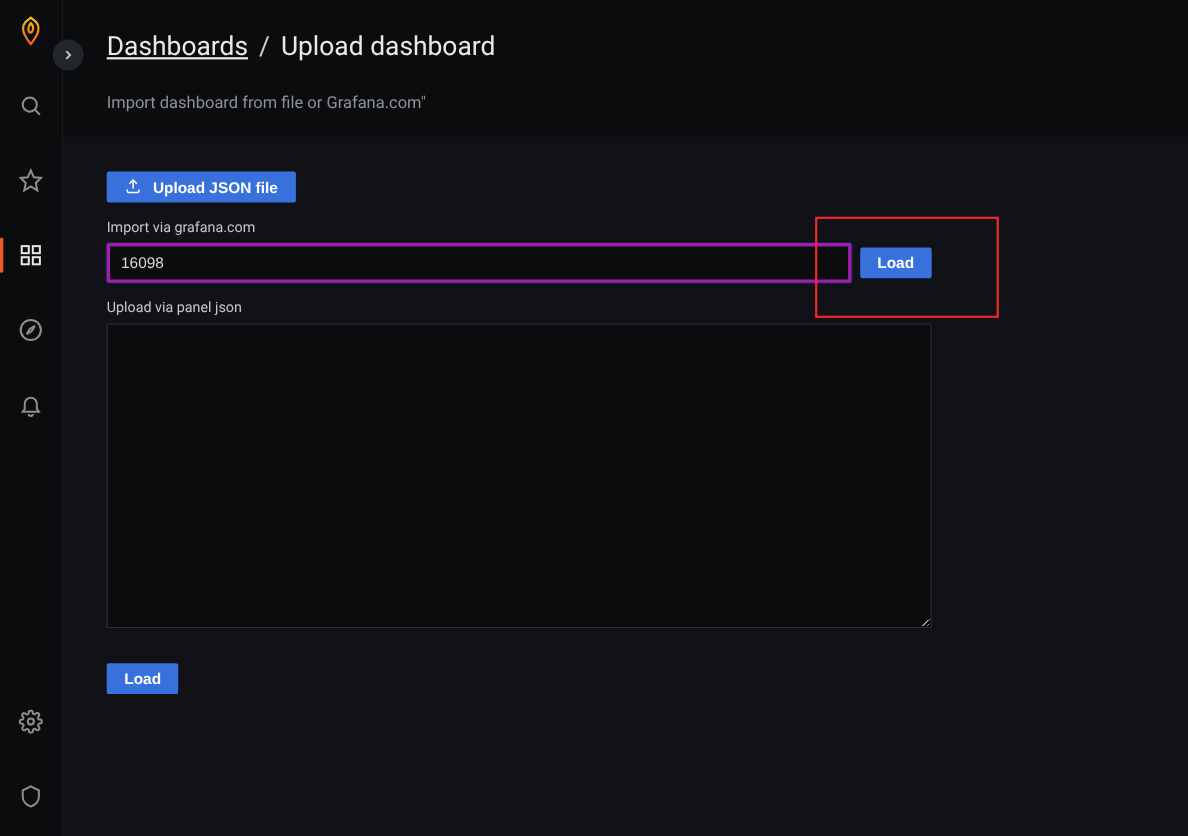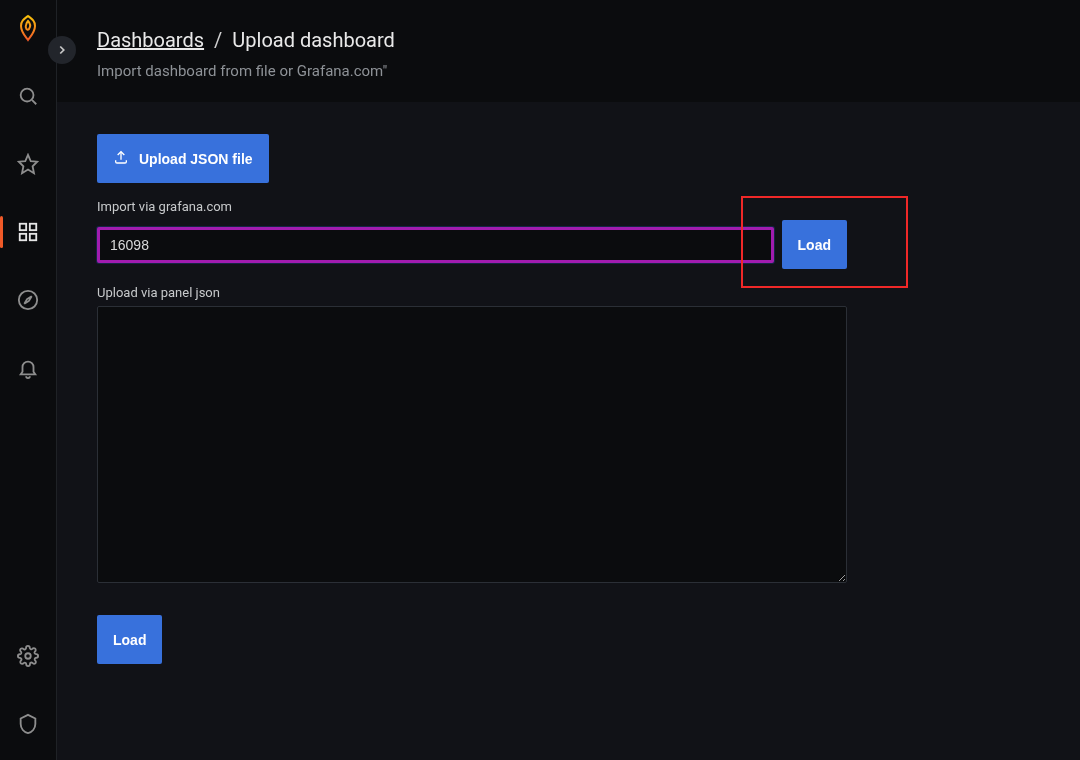--- a/index.html
+++ b/index.html
@@ -54,40 +54,40 @@
       display: flex; align-items: center; justify-content: center;
       color: #c7c7c7;
       cursor: pointer;
       z-index: 2;
     }
     .expand-btn svg { width: 14px; height: 14px; }
 
     
     .main { flex: 1; display: flex; flex-direction: column; border-left: 1px solid #1f2226; }
     .header { padding: 28px 0 22px 40px; }
-    .title-row { font-size: 20px; font-weight: 400; color: #e9e9e9; display: flex; align-items: baseline; gap: 10px; }
+    .title-row { font-size: 24px; font-weight: 400; color: #e9e9e9; display: flex; align-items: baseline; gap: 10px; }
     .title-row .crumb { text-decoration: underline; }
     .title-row .sep { color: #d0d0d0; }
-    .subtitle { margin-top: 10px; font-size: 15px; color: #8e9297; }
+    .subtitle { margin-top: 28px; font-size: 15px; color: #8e9297; }
 
     .panel {
       margin: 0 0 0 0;
       background: #111217;
       flex: 1;
       padding: 32px 40px;
     }
 
     .btn {
       display: inline-flex;
       align-items: center;
       gap: 10px;
       background: #3871dc;
       color: #fff;
       border: none;
-      height: 49px;
+      height: 28px;
       padding: 0 16px;
       font-size: 14px;
       font-weight: 600;
       border-radius: 2px;
       cursor: pointer;
     }
     .btn svg { width: 16px; height: 16px; }
 
     .form-group { margin-top: 16px; }
     .form-label { font-size: 13px; color: #c7c9cb; margin-bottom: 6px; display: block; }

